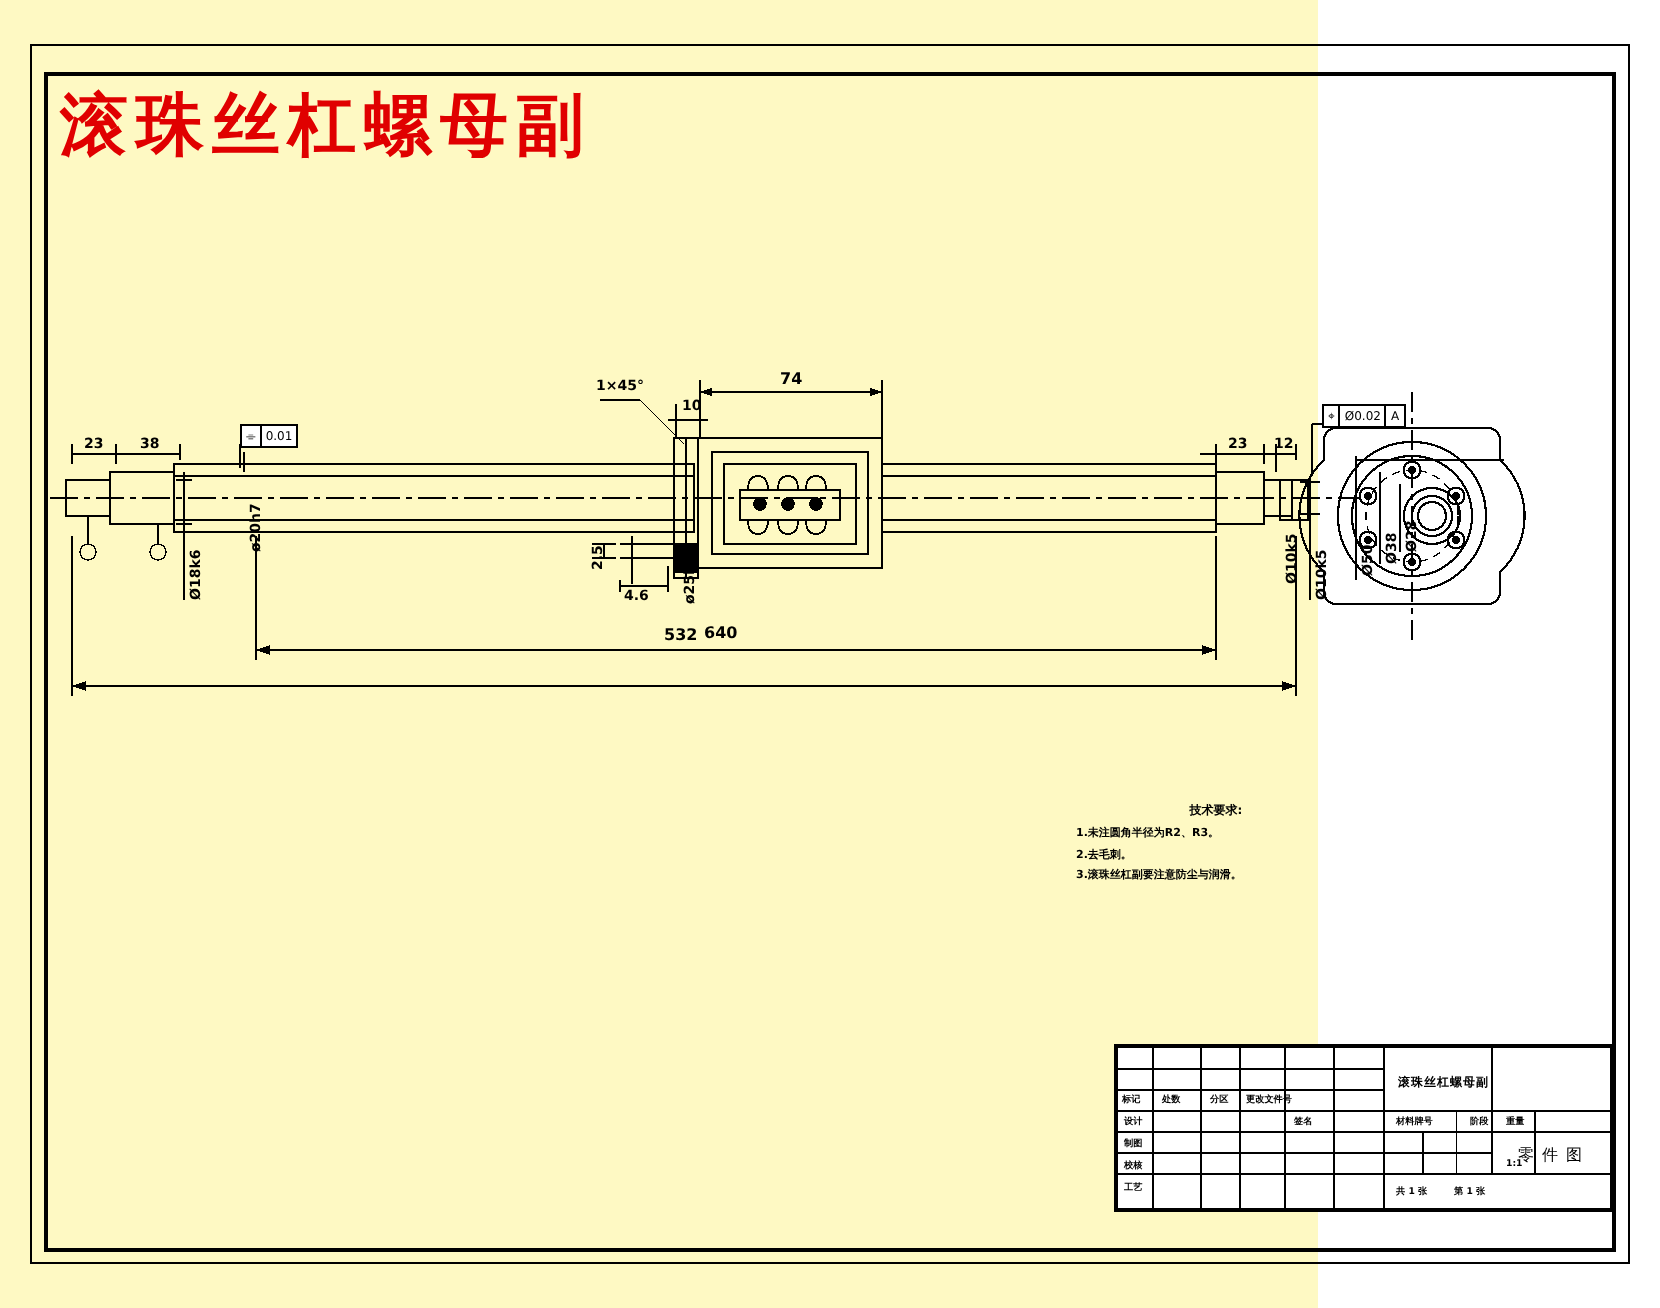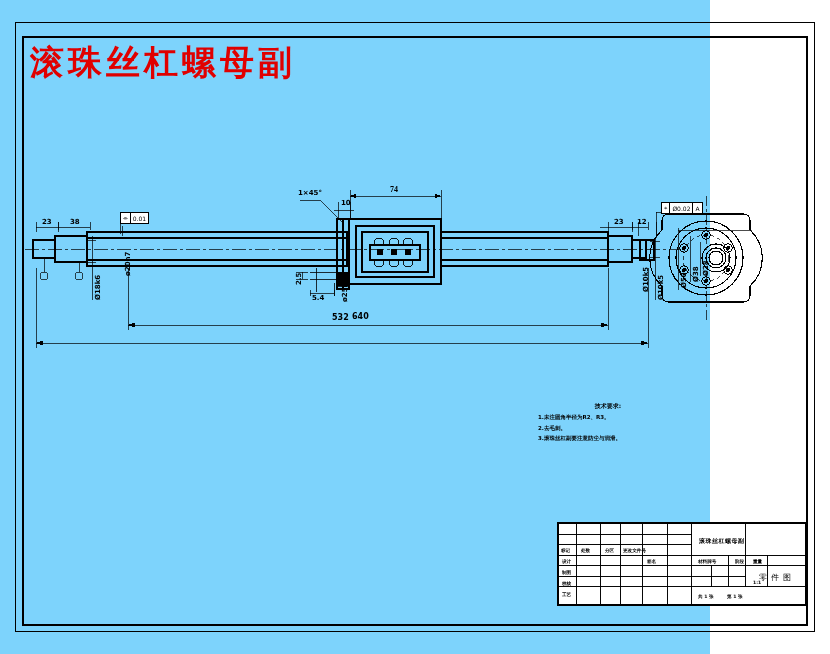--- a/index.html
+++ b/index.html
@@ -1,19 +1,19 @@
 <!DOCTYPE html>
 <html><head>
 <meta charset="utf-8">
 <title>Ball Screw Nut Pair Drawing</title>
 <style>
   html,body{margin:0;padding:0;background:#ffffff;}
   body{width:830px;height:654px;overflow:hidden;
        font-family:"DejaVu Sans","Liberation Sans",sans-serif;}
-  #sheet{position:relative;width:710px;height:654px;background:#7dd3fc;}
+  #sheet{position:relative;width:659px;height:654px;background:#fef9c3;}
 
   
   .outer-frame{position:absolute;left:15px;top:22px;width:800px;height:610px;
                border:1px solid #000;box-sizing:border-box;}
   .inner-frame{position:absolute;left:22px;top:36px;width:786px;height:590px;
                border:2px solid #000;box-sizing:border-box;}
 
   
   .main-title{position:absolute;left:30px;top:40px;color:#e00000;
               font-size:34px;font-weight:700;letter-spacing:4px;
@@ -282,23 +282,23 @@
   </svg>
 
   <div class="lbl b" style="left:42px;top:219px;">23</div>
   <div class="lbl b" style="left:70px;top:219px;">38</div>
   <div class="lbl b v" style="left:95px;top:300px;">Ø18k6</div>
   <div class="lbl b v" style="left:125px;top:276px;">ø20h7</div>
 
   <div class="lbl b" style="left:298px;top:190px;">1×45°</div>
 
   <div class="lbl b" style="left:341px;top:200px;">10</div>
-  <div class="lbl b big" style="left:390px;top:186px;font-family:Liberation Serif, serif;">74</div>
+  <div class="lbl b big" style="left:390px;top:186px;">74</div>
   <div class="lbl b v" style="left:296px;top:285px;">2.5</div>
-  <div class="lbl b" style="left:312px;top:295px;">5.4</div>
+  <div class="lbl b" style="left:312px;top:295px;">4.6</div>
   <div class="lbl b v" style="left:342px;top:302px;">ø25h6</div>
 
   <div class="lbl b" style="left:614px;top:219px;">23</div>
   <div class="lbl b" style="left:637px;top:219px;text-align:right;">12</div>
   <div class="lbl b v" style="left:658px;top:300px;">Ø10k5</div>
 
   <div class="lbl b big" style="left:352px;top:313px;">640</div>
   <div class="lbl b big" style="left:332px;top:314px;">532</div>
 
   <div class="lbl b v" style="left:681px;top:288px;">Ø50</div>

